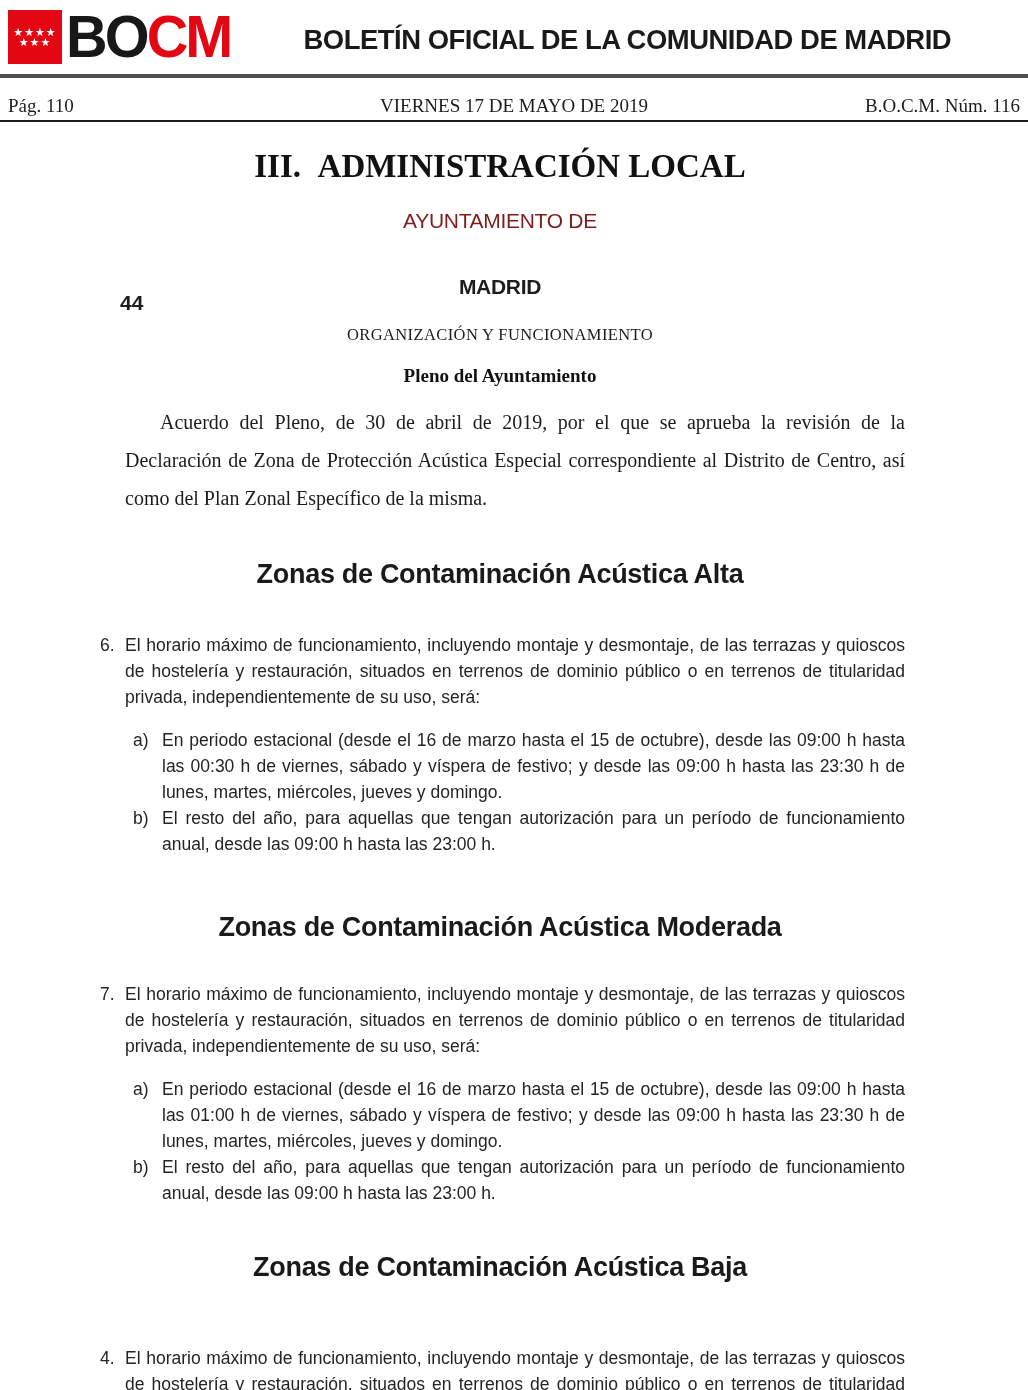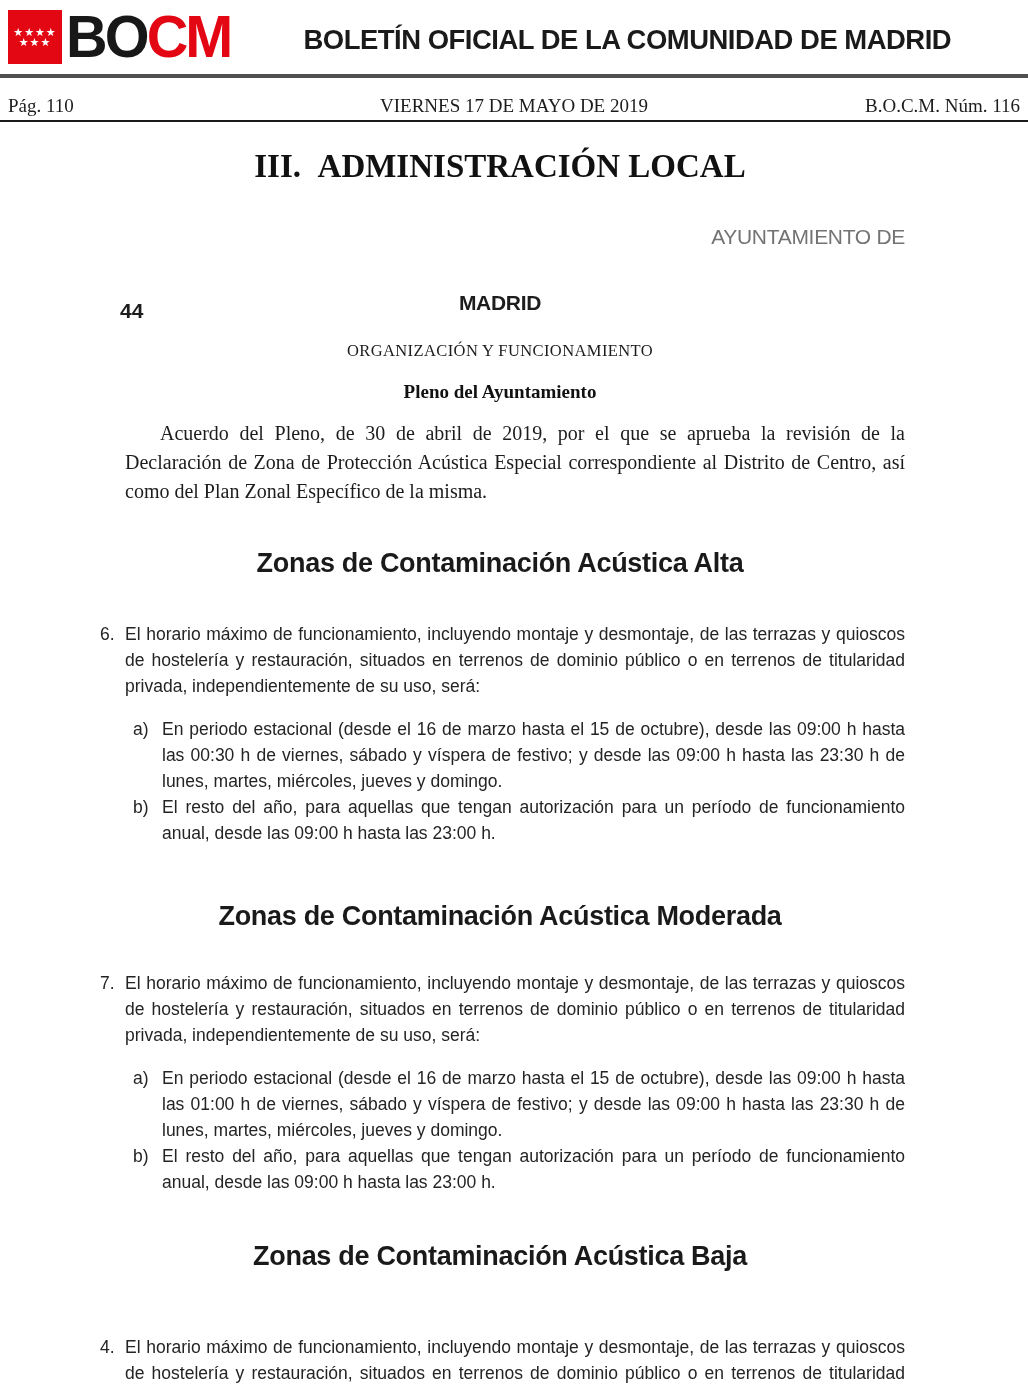--- a/index.html
+++ b/index.html
@@ -92,34 +92,34 @@
   .doc-title {
     font-family: "Liberation Serif", serif;
     font-weight: bold;
     font-size: 33px;
     text-align: center;
     margin: 26px 0 9px 0;
     color: #111;
   }
   .entity-line {
     font-size: 21px;
-    text-align: right;
-    margin-top: 40px;
+    text-align: center;
+    margin-top: 24px;
     letter-spacing: -0.3px;
-    color: #737373;
+    color: #7f1d1d;
   }
   .num-entity-row {
     position: relative;
     margin-top: 42px;
     height: 26px;
   }
   .announcement-number {
     position: absolute;
     left: 25px;
-    top: 8px;
+    top: 16px;
     font-weight: bold;
     font-size: 21px;
   }
   .entity-name {
     text-align: center;
     font-weight: bold;
     font-size: 21px;
     letter-spacing: -0.3px;
   }
   .category {
@@ -134,21 +134,21 @@
     font-family: "Liberation Serif", serif;
     font-weight: bold;
     font-size: 19px;
     text-align: center;
     margin-top: 20px;
     color: #111;
   }
   .summary {
     font-family: "Liberation Serif", serif;
     font-size: 20px;
-    line-height: 29px;
+    line-height: 38px;
     text-align: justify;
     margin: 16px 0 8px 30px;
     width: 780px;
     text-indent: 35px;
     color: #1c1c1c;
   }
 
   
   .zone-heading {
     font-weight: bold;

